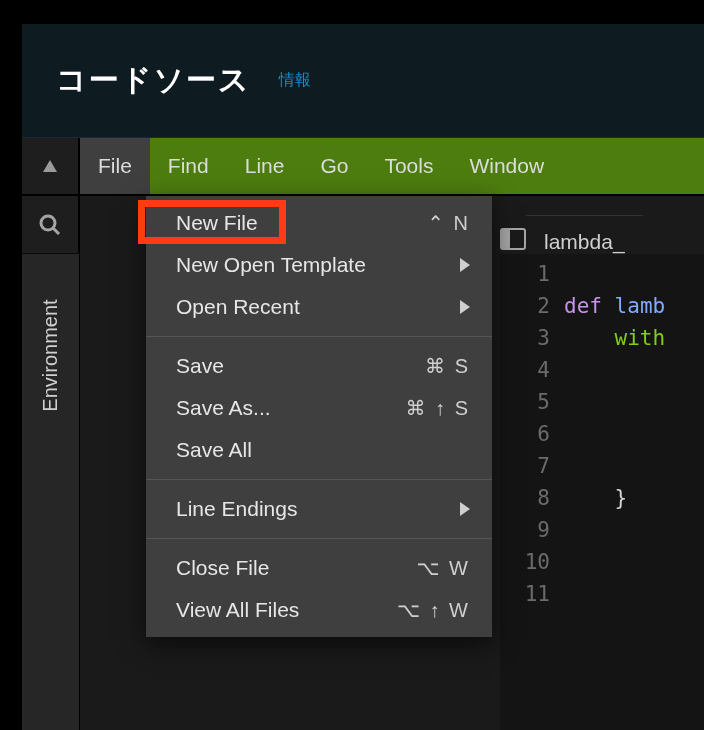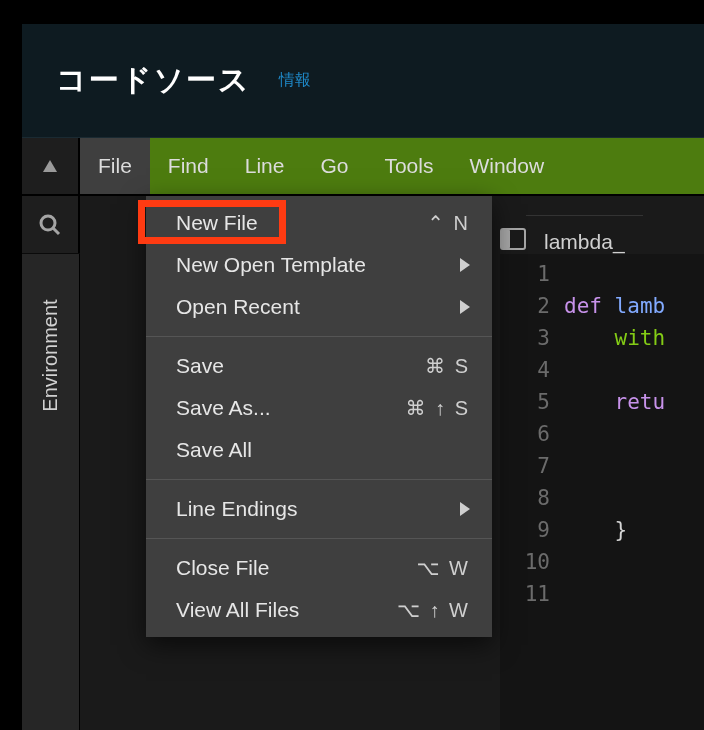--- a/index.html
+++ b/index.html
@@ -254,21 +254,21 @@
             <div>3</div>
             <div>4</div>
             <div>5</div>
             <div>6</div>
             <div>7</div>
             <div>8</div>
             <div>9</div>
             <div>10</div>
             <div>11</div>
         </div>
-        <div class="code"><div> </div><div><span class="tok-def">def</span> <span class="tok-func">lamb</span></div><div>    <span class="tok-with">with</span></div><div> </div><div>    <span class="tok-return">retu</span></div><div> </div><div> </div><div> </div><div>    <span class="tok-brace">}</span></div><div> </div></div>
+        <div class="code"><div> </div><div><span class="tok-def">def</span> <span class="tok-func">lamb</span></div><div>    <span class="tok-with">with</span></div><div> </div><div> </div><div> </div><div> </div><div>    <span class="tok-brace">}</span></div><div> </div></div>
       </div>
     </div>
 
     <div class="sidebar">
       <div class="sidebar-label">Environment</div>
     </div>
 
     <div class="dropdown">
       <div class="dd-item">
         <span>New File</span>

